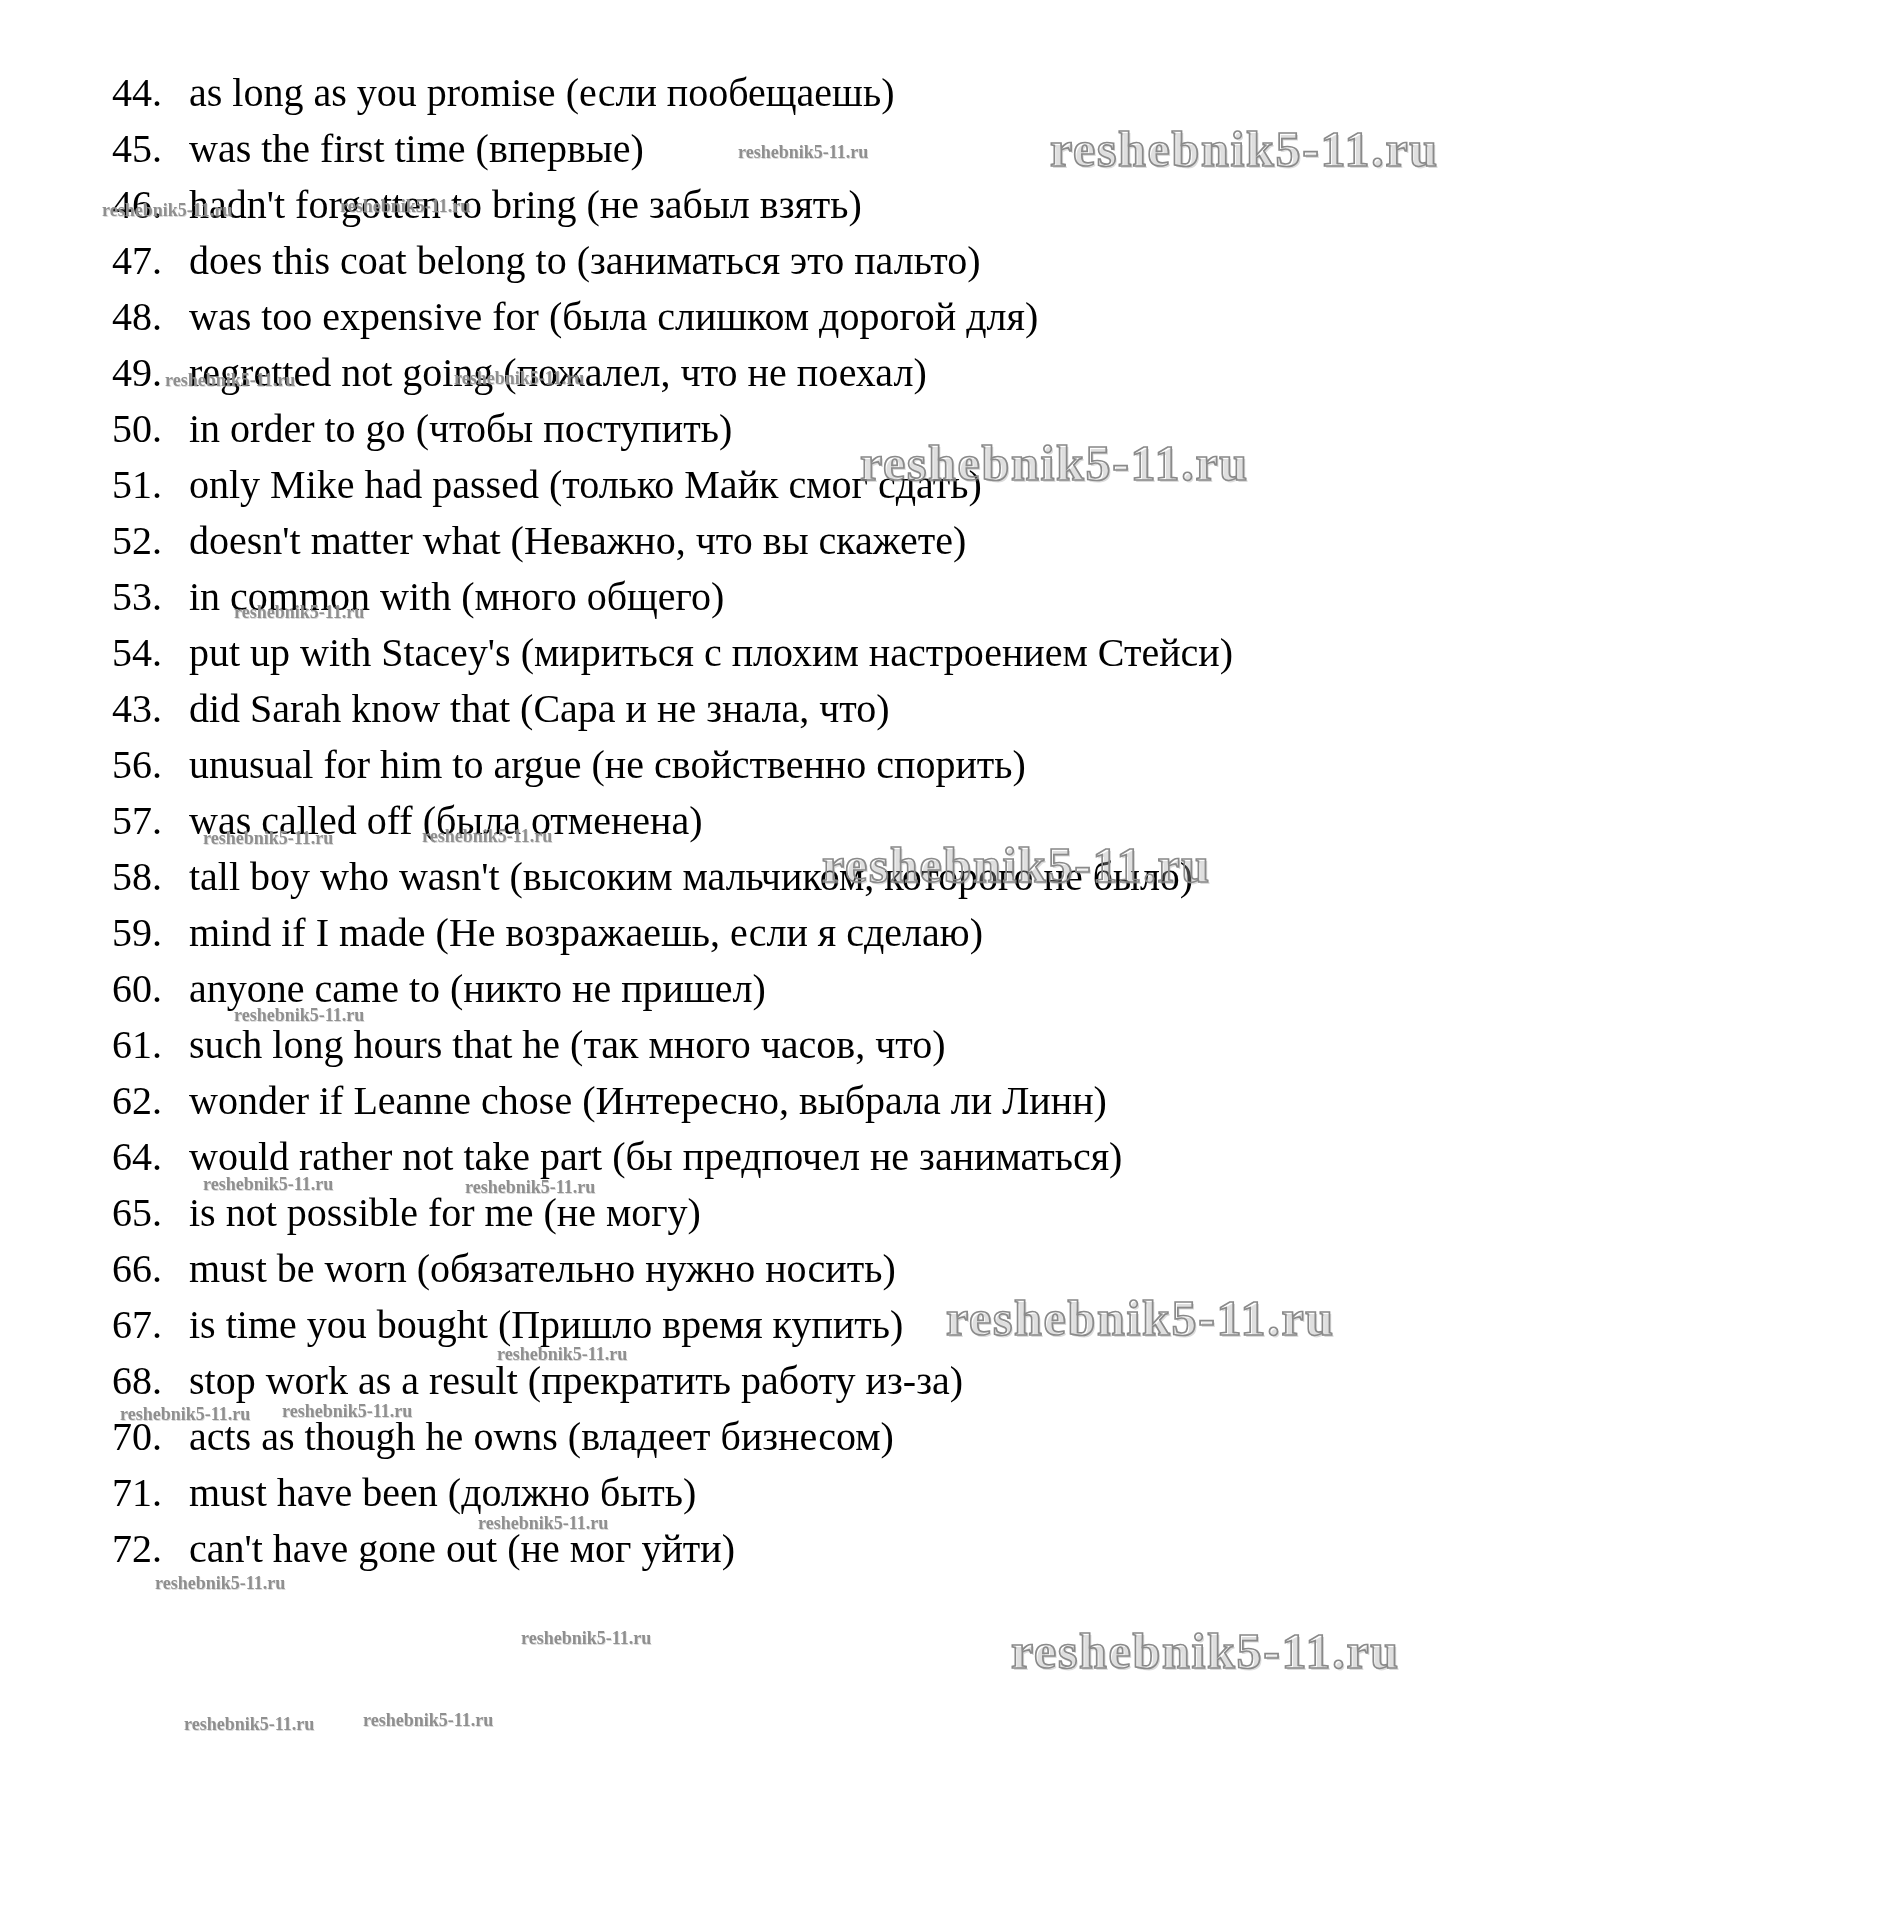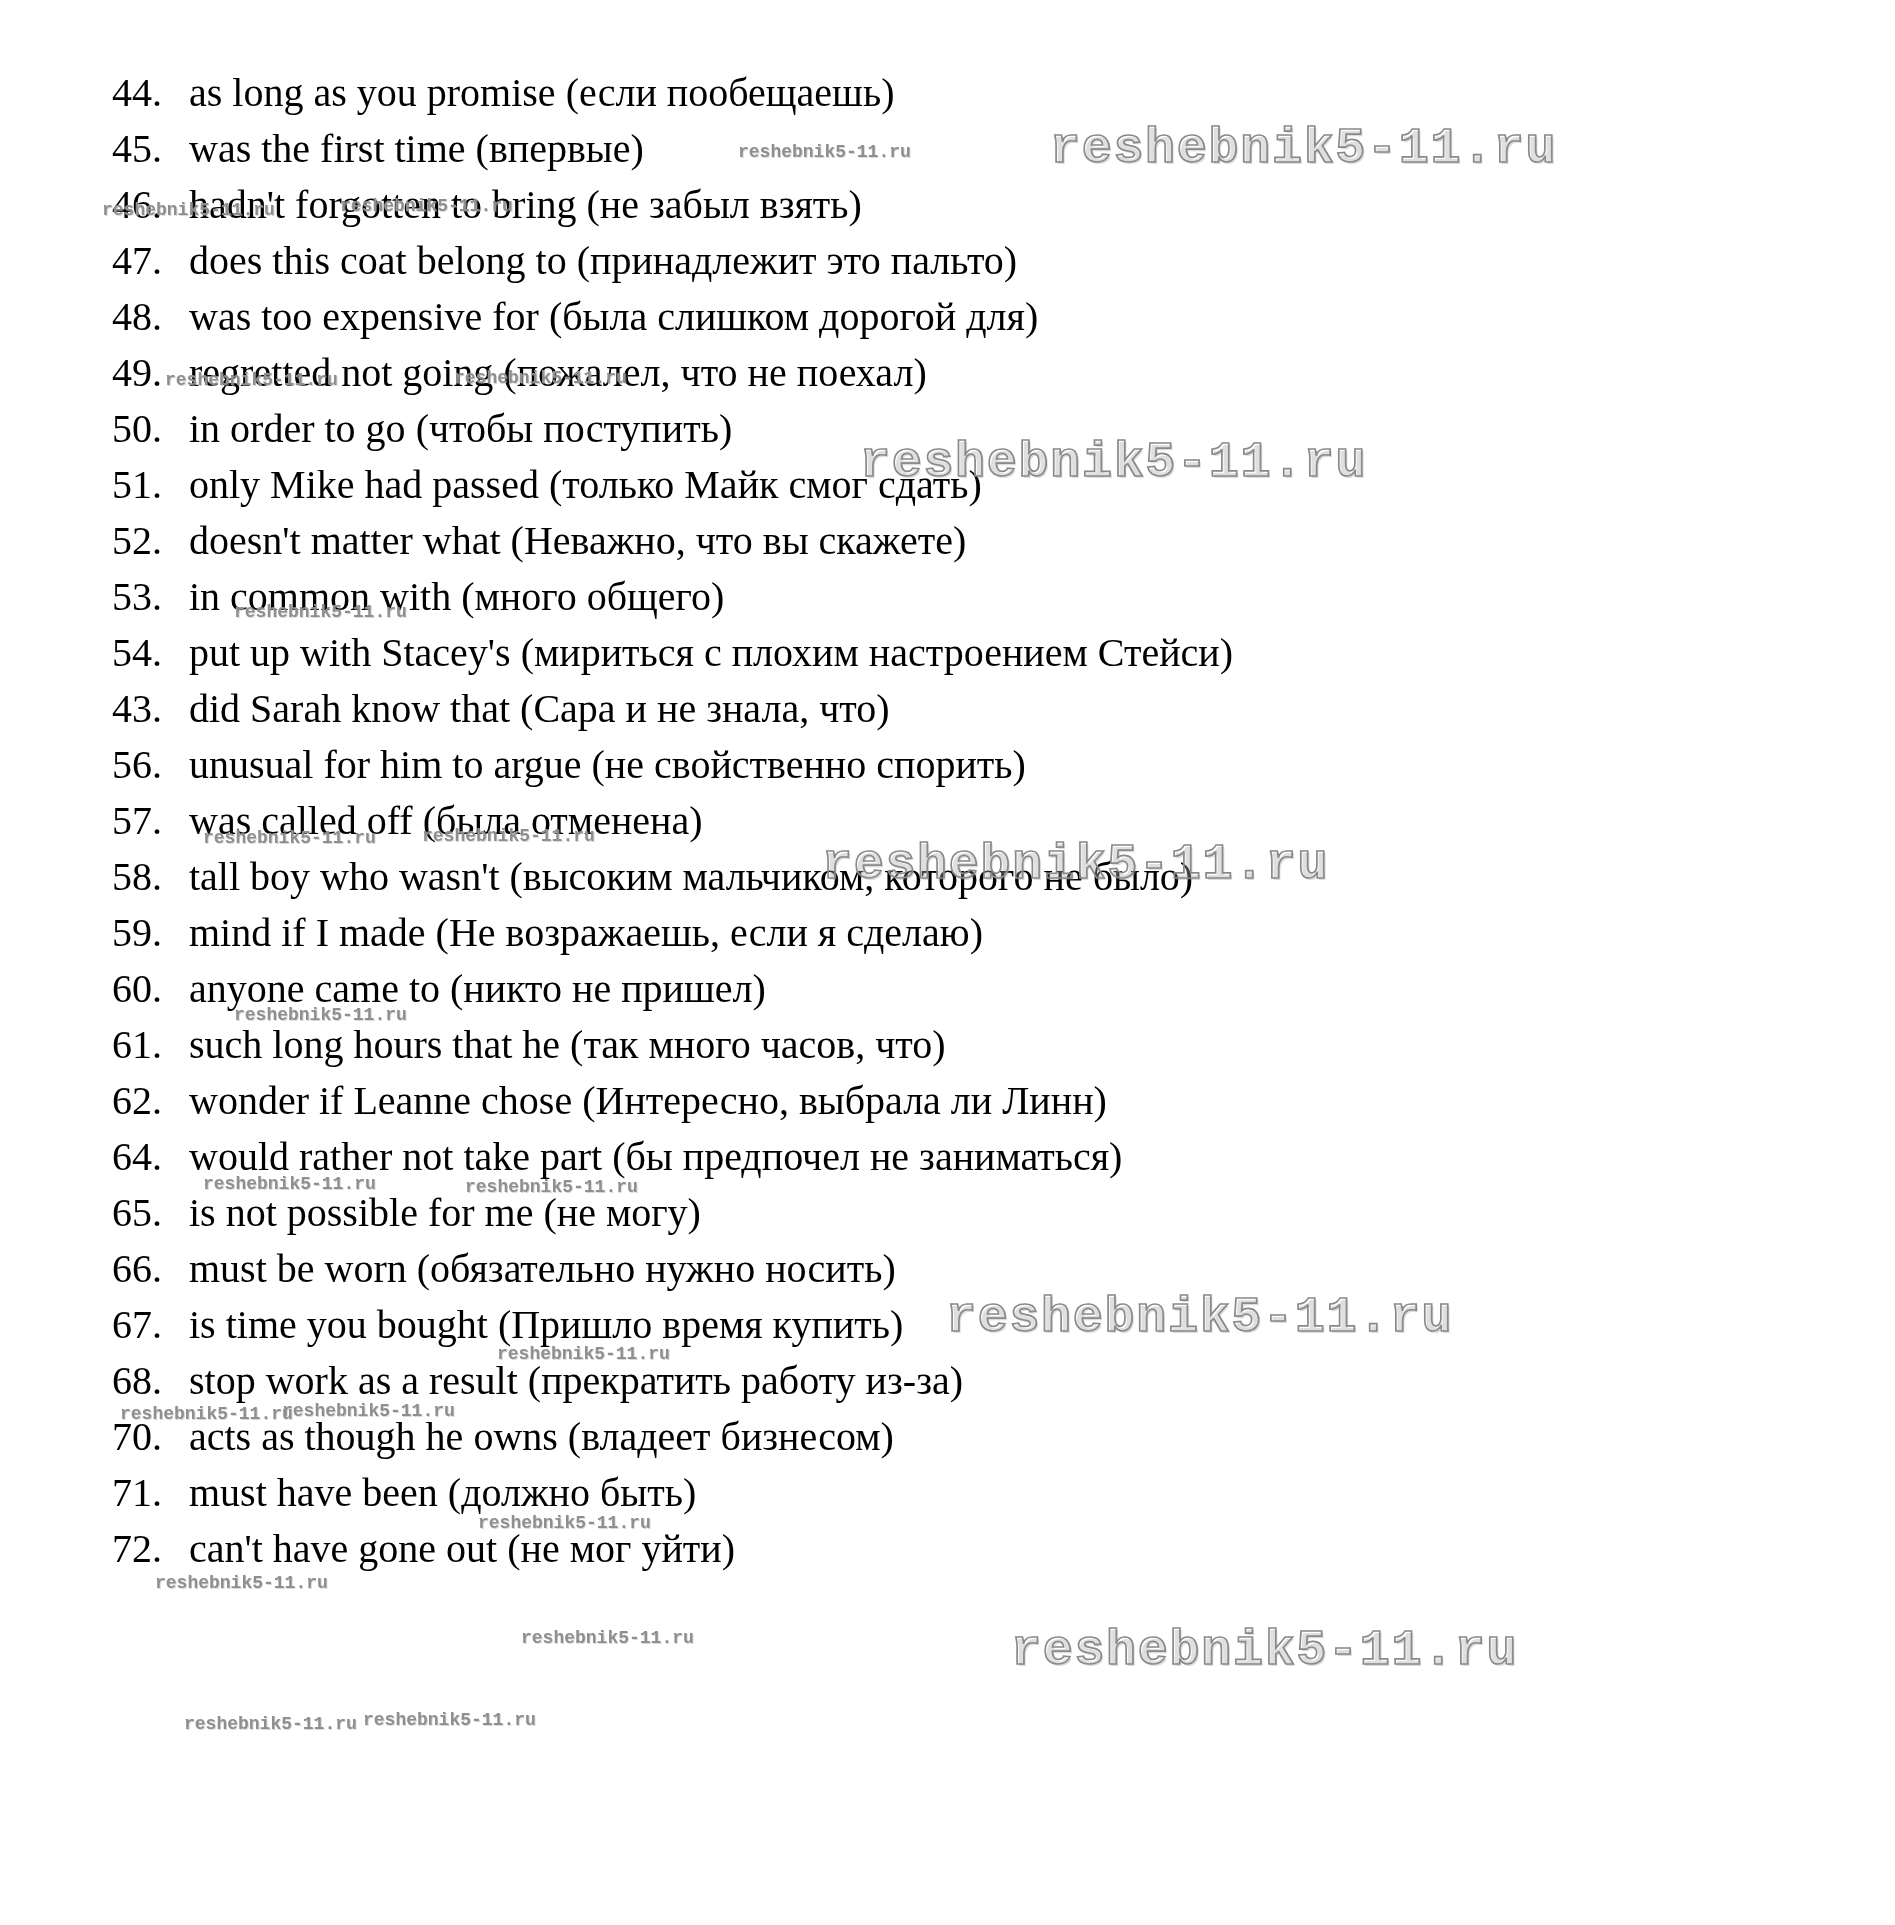--- a/index.html
+++ b/index.html
@@ -33,21 +33,21 @@
     display: inline-block;
     min-width: 67px;
   }
   .watermark-layer {
     position: absolute;
     inset: 0;
     pointer-events: none;
   }
   .wm {
     position: absolute;
-    font-family: Liberation Mono, monospace;
+    font-family: Liberation Serif, serif;
     font-weight: bold;
     white-space: nowrap;
     user-select: none;
   }
   .wm-large {
     font-size: 50px;
     letter-spacing: 1.7px;
     color: rgba(255,255,255,0.10);
     -webkit-text-stroke: 1.7px #8a8a8a;
     text-shadow: 1.7px 1.7px 0 rgba(138,138,138,0.30);
@@ -59,21 +59,21 @@
   }
 </style>
 </head>
 <body>
 
 <div class="page">
   <ol class="answer-list" id="answer-list">
       <li class="item"><span class="num">44.</span><span>&nbsp;as long as you promise </span><span>(если пообещаешь)</span></li>
       <li class="item"><span class="num">45.</span><span>&nbsp;was the first time </span><span>(впервые)</span></li>
       <li class="item"><span class="num">46.</span><span>&nbsp;hadn't forgotten to bring </span><span>(не забыл взять)</span></li>
-      <li class="item"><span class="num">47.</span><span>&nbsp;does this coat belong to </span><span>(принадлежит это пальто)</span></li>
+      <li class="item"><span class="num">47.</span><span>&nbsp;does this coat belong to </span><span>(заниматься это пальто)</span></li>
       <li class="item"><span class="num">48.</span><span>&nbsp;was too expensive for </span><span>(была слишком дорогой для)</span></li>
       <li class="item"><span class="num">49.</span><span>&nbsp;regretted not going </span><span>(пожалел, что не поехал)</span></li>
       <li class="item"><span class="num">50.</span><span>&nbsp;in order to go </span><span>(чтобы поступить)</span></li>
       <li class="item"><span class="num">51.</span><span>&nbsp;only Mike had passed </span><span>(только Майк смог сдать)</span></li>
       <li class="item"><span class="num">52.</span><span>&nbsp;doesn't matter what </span><span>(Неважно, что вы скажете)</span></li>
       <li class="item"><span class="num">53.</span><span>&nbsp;in common with </span><span>(много общего)</span></li>
       <li class="item"><span class="num">54.</span><span>&nbsp;put up with Stacey's </span><span>(мириться с плохим настроением Стейси)</span></li>
       <li class="item"><span class="num">43.</span><span>&nbsp;did Sarah know that </span><span>(Сара и не знала, что)</span></li>
       <li class="item"><span class="num">56.</span><span>&nbsp;unusual for him to argue </span><span>(не свойственно спорить)</span></li>
       <li class="item"><span class="num">57.</span><span>&nbsp;was called off </span><span>(была отменена)</span></li>

